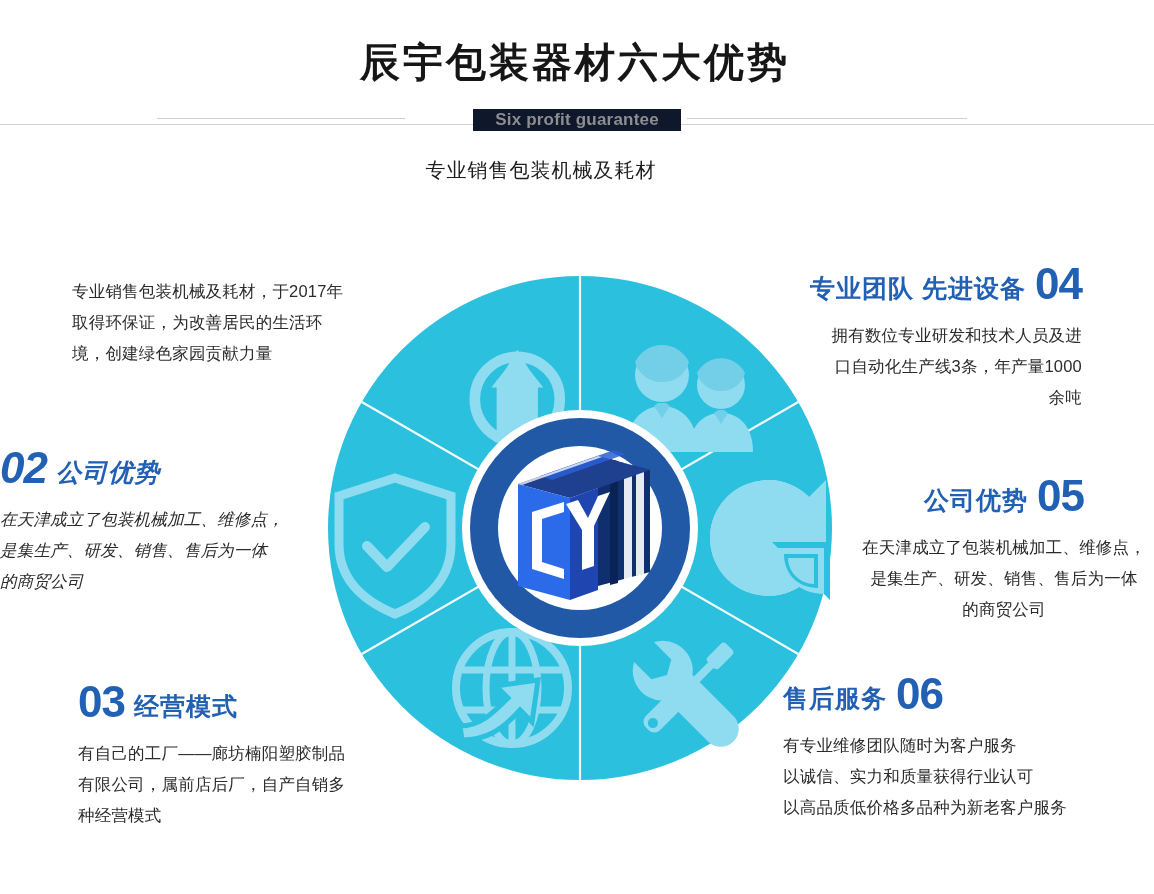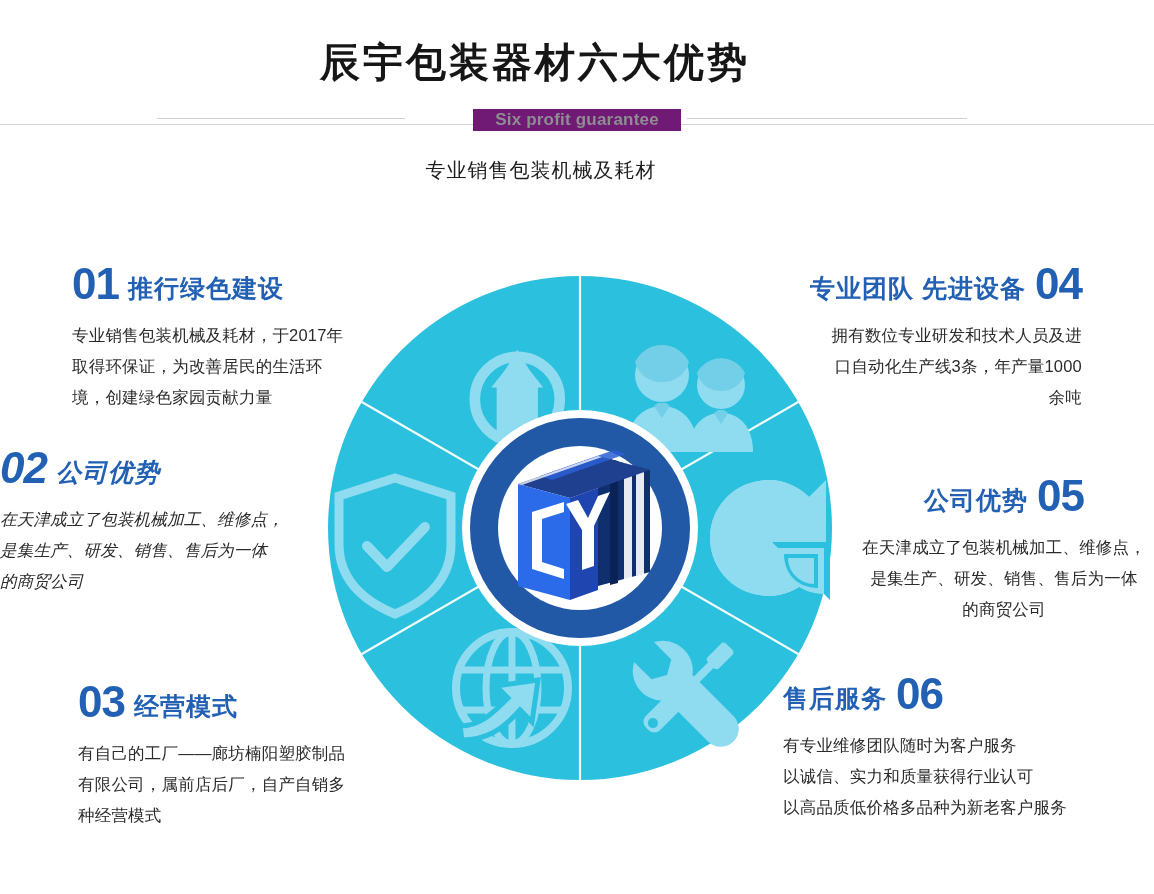--- a/index.html
+++ b/index.html
@@ -10,38 +10,39 @@
     position:relative;overflow:hidden;
     -webkit-font-smoothing:antialiased;
   }
   
   #header{position:absolute;left:0;top:0;width:1154px;height:210px;}
   #main-title{
     position:absolute;left:0;top:35px;width:1070px;
     text-align:center;
     font-size:40px;font-weight:bold;color:#161616;
     letter-spacing:3px;
+    padding-left:40px;
   }
   #rule-long{
     position:absolute;left:0;top:124px;width:1154px;height:1px;
     background:#d2d2d4;
   }
   #rule-short-left{
     position:absolute;left:157px;top:118px;width:248px;height:1px;
     background:#d0d0d2;
   }
   #rule-short-right{
     position:absolute;left:687px;top:118px;width:280px;height:1px;
     background:#d0d0d2;
   }
   #subtitle-en{
     position:absolute;left:0;top:109px;width:1154px;text-align:center;
   }
   #subtitle-en span{
-    display:inline-block;background:#701a75;padding:0 22px;
+    display:inline-block;background:#0f172a;padding:0 22px;
     font-size:17px;color:#8d8d92;font-weight:bold;letter-spacing:.2px;
     line-height:22px;
   }
   #subtitle-cn{
     position:absolute;left:0;top:157px;width:1082px;text-align:center;
     font-size:20px;color:#1d1d1d;letter-spacing:1px;
   }
 
   
   #wheel{position:absolute;left:300px;top:248px;width:560px;height:560px;}
@@ -195,23 +196,20 @@
 
     <g fill="#ffffff">
       <path d="M-48,-16 L-16,-26 L-16,-16 L-38,-9 L-38,34 L-16,41 L-16,51 L-48,41 Z"></path>
       <path d="M-14,-24 L-2,-28 L8,-10 L18,-32 L30,-36 L14,-2 L14,38 L2,42 L2,2 Z"></path>
     </g>
   </g>
 </svg>
 </div>
 
 <div class="block" id="block-01">
-  <div class="bhead">
-    <span class="bnum">01</span><span class="gap"></span><span class="btitle">推行绿色建设</span>
-  </div>
   <div class="bbody">
     <p>专业销售包装机械及耗材，于2017年</p>
     <p>取得环保证，为改善居民的生活环</p>
     <p>境，创建绿色家园贡献力量</p>
   </div>
 </div>
 
 <div class="block" id="block-02">
   <div class="bhead">
     <span class="bnum">02</span><span class="gap"></span><span class="btitle">公司优势</span>

